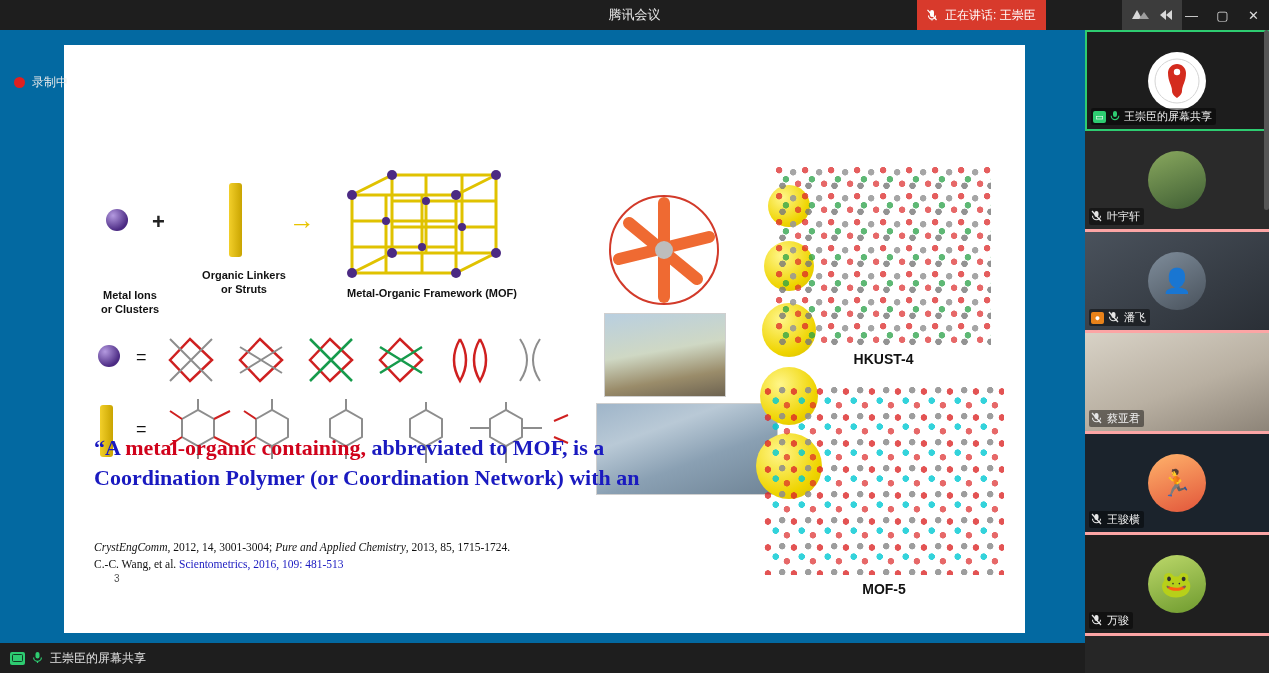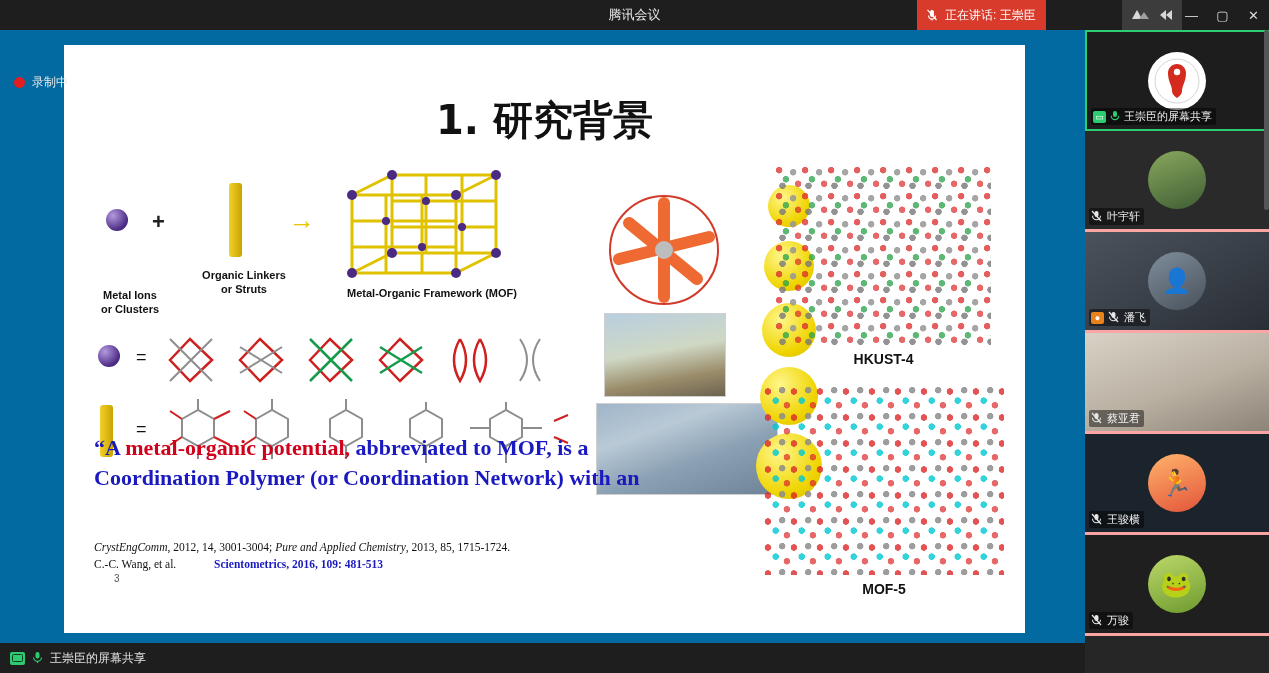--- a/index.html
+++ b/index.html
@@ -194,21 +194,21 @@
   .quote .red { color: #d0021b; }
   .refs {
     position: absolute;
     left: 30px; top: 494px;
     width: 700px;
     font-family: "Liberation Serif", serif;
     font-size: 11.5px;
     color: #111;
     line-height: 1.45;
   }
-  .refs .blue-bold { color: #1a1ac0; font-weight: bold; margin-left: 35px; }
+  .refs .blue-bold { color: #1a1ac0; font-weight: normal; }
   .refs i { font-style: italic; }
   .slide-num {
     position: absolute;
     left: 50px; top: 528px;
     font-size: 10px; color: #555;
   }
 
   
   .share-bottom-bar {
     position: absolute;
@@ -336,21 +336,20 @@
 
   <div class="share-area">
 
     <div class="recording-badge">
       <span class="rec-dot"></span>
       <span>录制中</span>
     </div>
 
     <div class="slide">
 
-      <div class="slide-title">1. 研究背景</div>
 
       <div class="mof-assembly">
         <div class="ball" style="left:22px; top:44px;"></div>
         <div class="plus" style="left:68px; top:44px;">+</div>
         <div class="rod" style="left:145px; top:18px;"></div>
         <div class="arrow-yellow" style="left:205px; top:40px;">→</div>
 
         <svg class="mof-cube" style="left:250px; top:0px;" width="190" height="120" viewBox="0 0 190 120">
           <g stroke="#e0c200" stroke-width="3" fill="none">
             <rect x="18" y="30" width="104" height="78"></rect>
@@ -464,21 +463,21 @@
 
       <div class="struct" style="left:700px; top:340px; width:240px; height:190px;
             background-image:
               radial-gradient(circle at 15% 25%, rgba(220,40,40,.8) 0 3px, transparent 3.5px),
               radial-gradient(circle at 45% 60%, rgba(0,200,210,.8) 0 3px, transparent 3.5px),
               radial-gradient(circle at 70% 20%, rgba(140,140,140,.85) 0 3px, transparent 3.5px),
               radial-gradient(circle at 88% 78%, rgba(220,40,40,.7) 0 3px, transparent 3.5px);"></div>
       <div class="struct-label" style="left:700px; top:536px; width:240px;">MOF-5</div>
 
       <div class="quote">
-        <span>“A </span><span class="red">metal-organic potential,</span><span> abbreviated to MOF, is a</span><br>
+        <span>“A </span><span class="red">metal-organic containing,</span><span> abbreviated to MOF, is a</span><br>
         <span>Coordination Polymer (or Coordination Network) with an</span><br>
       </div>
 
       <div class="refs">
         <div>
           <i>CrystEngComm</i><span>, 2012, 14, 3001-3004; </span><i>Pure and Applied Chemistry</i><span>, 2013, 85, 1715-1724.</span>
         </div>
         <div>
           <span>C.-C. Wang, et al. </span><span class="blue-bold">Scientometrics, 2016, 109: 481-513</span>
         </div>

